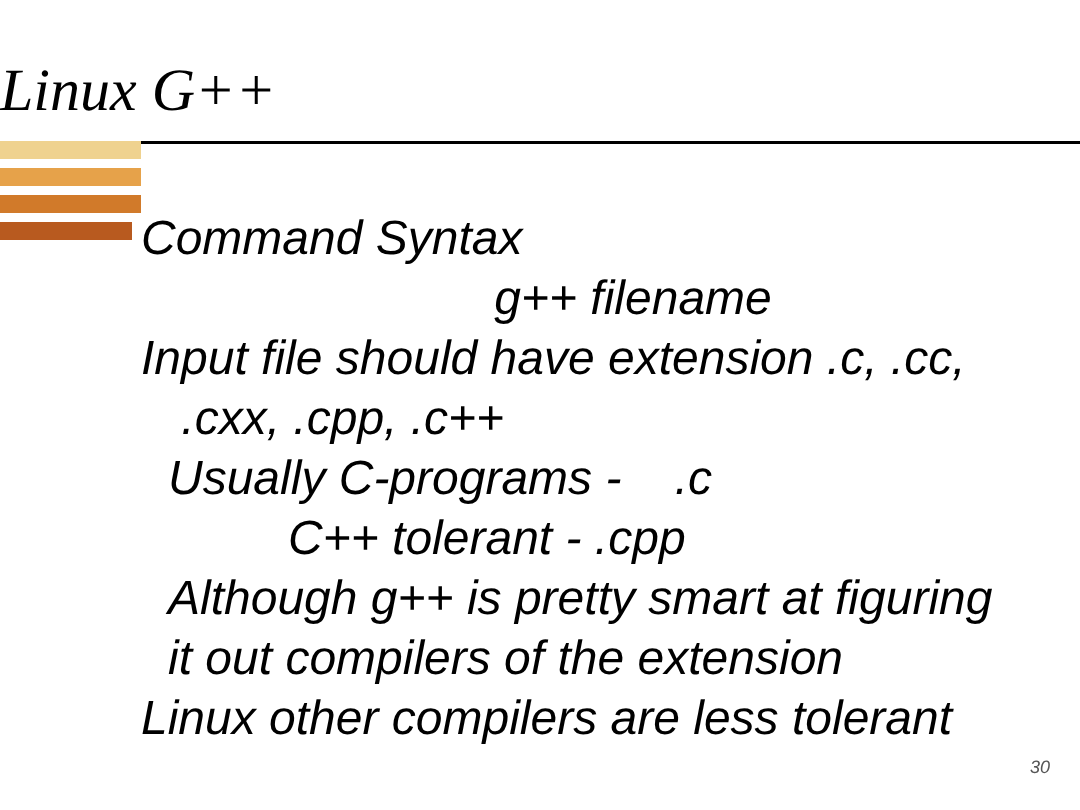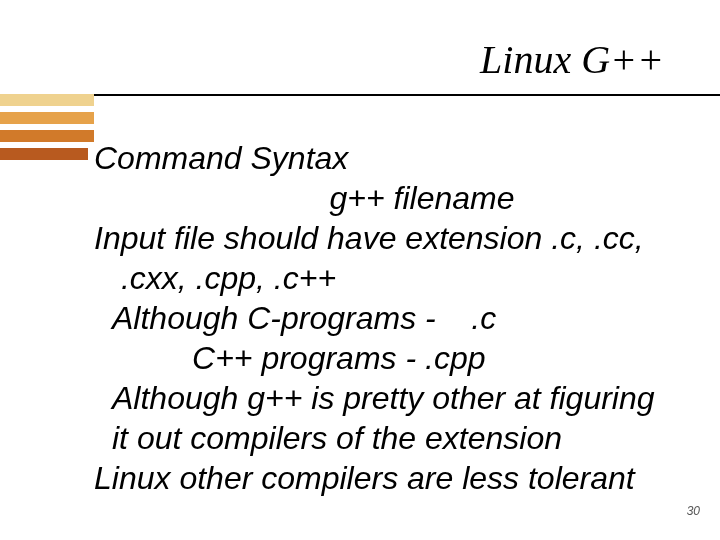--- a/index.html
+++ b/index.html
@@ -12,23 +12,23 @@
     overflow: hidden;
   }
   .slide {
     position: relative;
     width: 720px;
     height: 540px;
   }
   .title {
     position: absolute;
     top: 36px;
-    left: 12px;
+    left: 0;
     width: 652px;
-    text-align: right;
+    text-align: left;
     font-size: 40px;
     font-style: italic;
     font-family: "Times New Roman", Georgia, serif;
     color: #000;
   }
   .title-rule {
     position: absolute;
     top: 94px;
     left: 0;
     width: 720px;
@@ -87,22 +87,22 @@
     <div class="bar b2"></div>
     <div class="bar b3"></div>
     <div class="bar b4"></div>
   </div>
 
   <div class="body">
     <div class="line indent0">Command Syntax</div>
     <div class="line indent1">g++ filename</div>
     <div class="line indent0">Input file should have extension .c, .cc,</div>
     <div class="line indent-sm"> .cxx, .cpp, .c++</div>
-    <div class="line indent-sm">Although C-programs -    .c</div>
-    <div class="line indent-sm">         C++ programs - .cpp</div>
-    <div class="line indent-sm">Although g++ is pretty other at figuring</div>
+    <div class="line indent-sm">Usually C-programs -    .c</div>
+    <div class="line indent-sm">         C++ tolerant - .cpp</div>
+    <div class="line indent-sm">Although g++ is pretty smart at figuring</div>
     <div class="line indent-sm">it out compilers of the extension</div>
     <div class="line indent0">Linux other compilers are less tolerant</div>
   </div>
 
   <div class="page-num">30</div>
 
 </div>
 
 </body></html>

